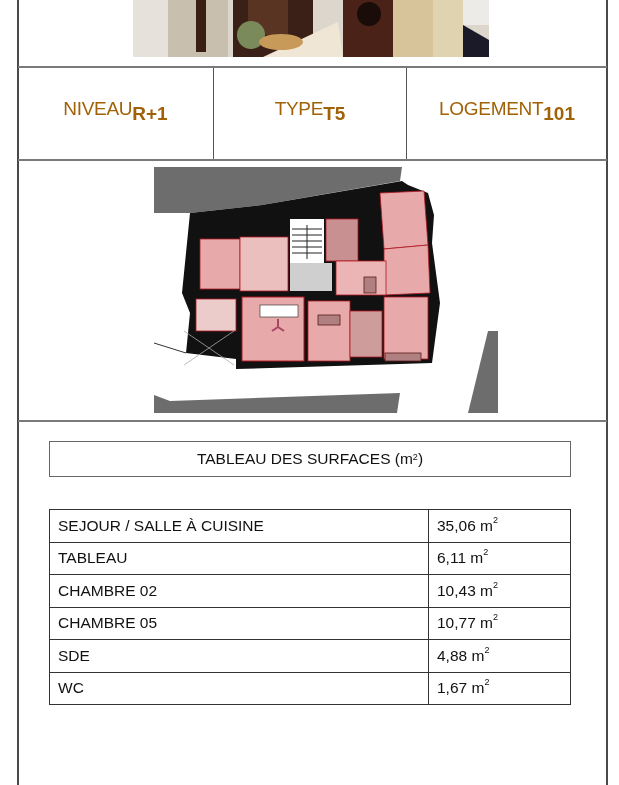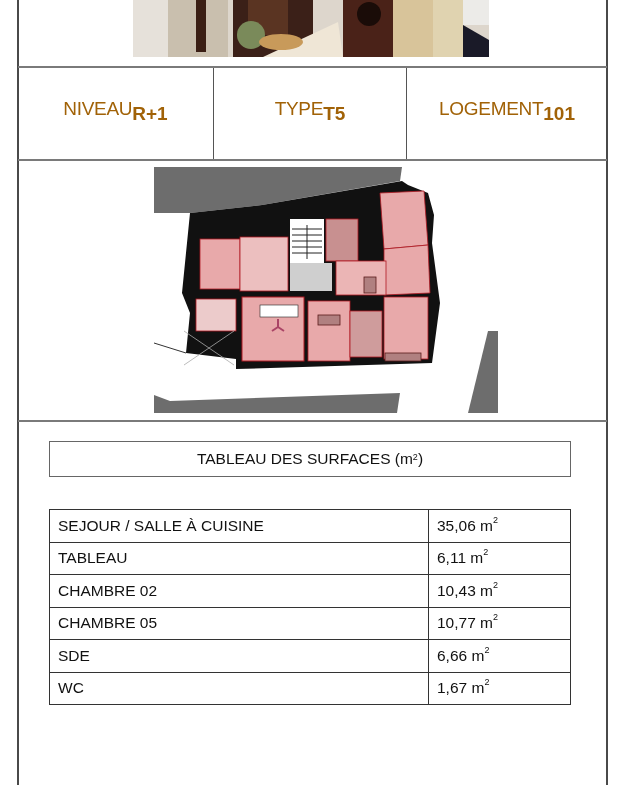--- a/index.html
+++ b/index.html
@@ -176,21 +176,21 @@
       <tr>
         <td class="label">CHAMBRE 02</td>
         <td class="val"><span>10,43</span> <span>m</span><sup>2</sup></td>
       </tr>
       <tr>
         <td class="label">CHAMBRE 05</td>
         <td class="val"><span>10,77</span> <span>m</span><sup>2</sup></td>
       </tr>
       <tr>
         <td class="label">SDE</td>
-        <td class="val"><span>6,66</span> <span>m</span><sup>2</sup></td>
+        <td class="val"><span>4,88</span> <span>m</span><sup>2</sup></td>
       </tr>
       <tr>
         <td class="label">WC</td>
         <td class="val"><span>1,67</span> <span>m</span><sup>2</sup></td>
       </tr>
     </tbody>
   </table>
 
 </div>
 

